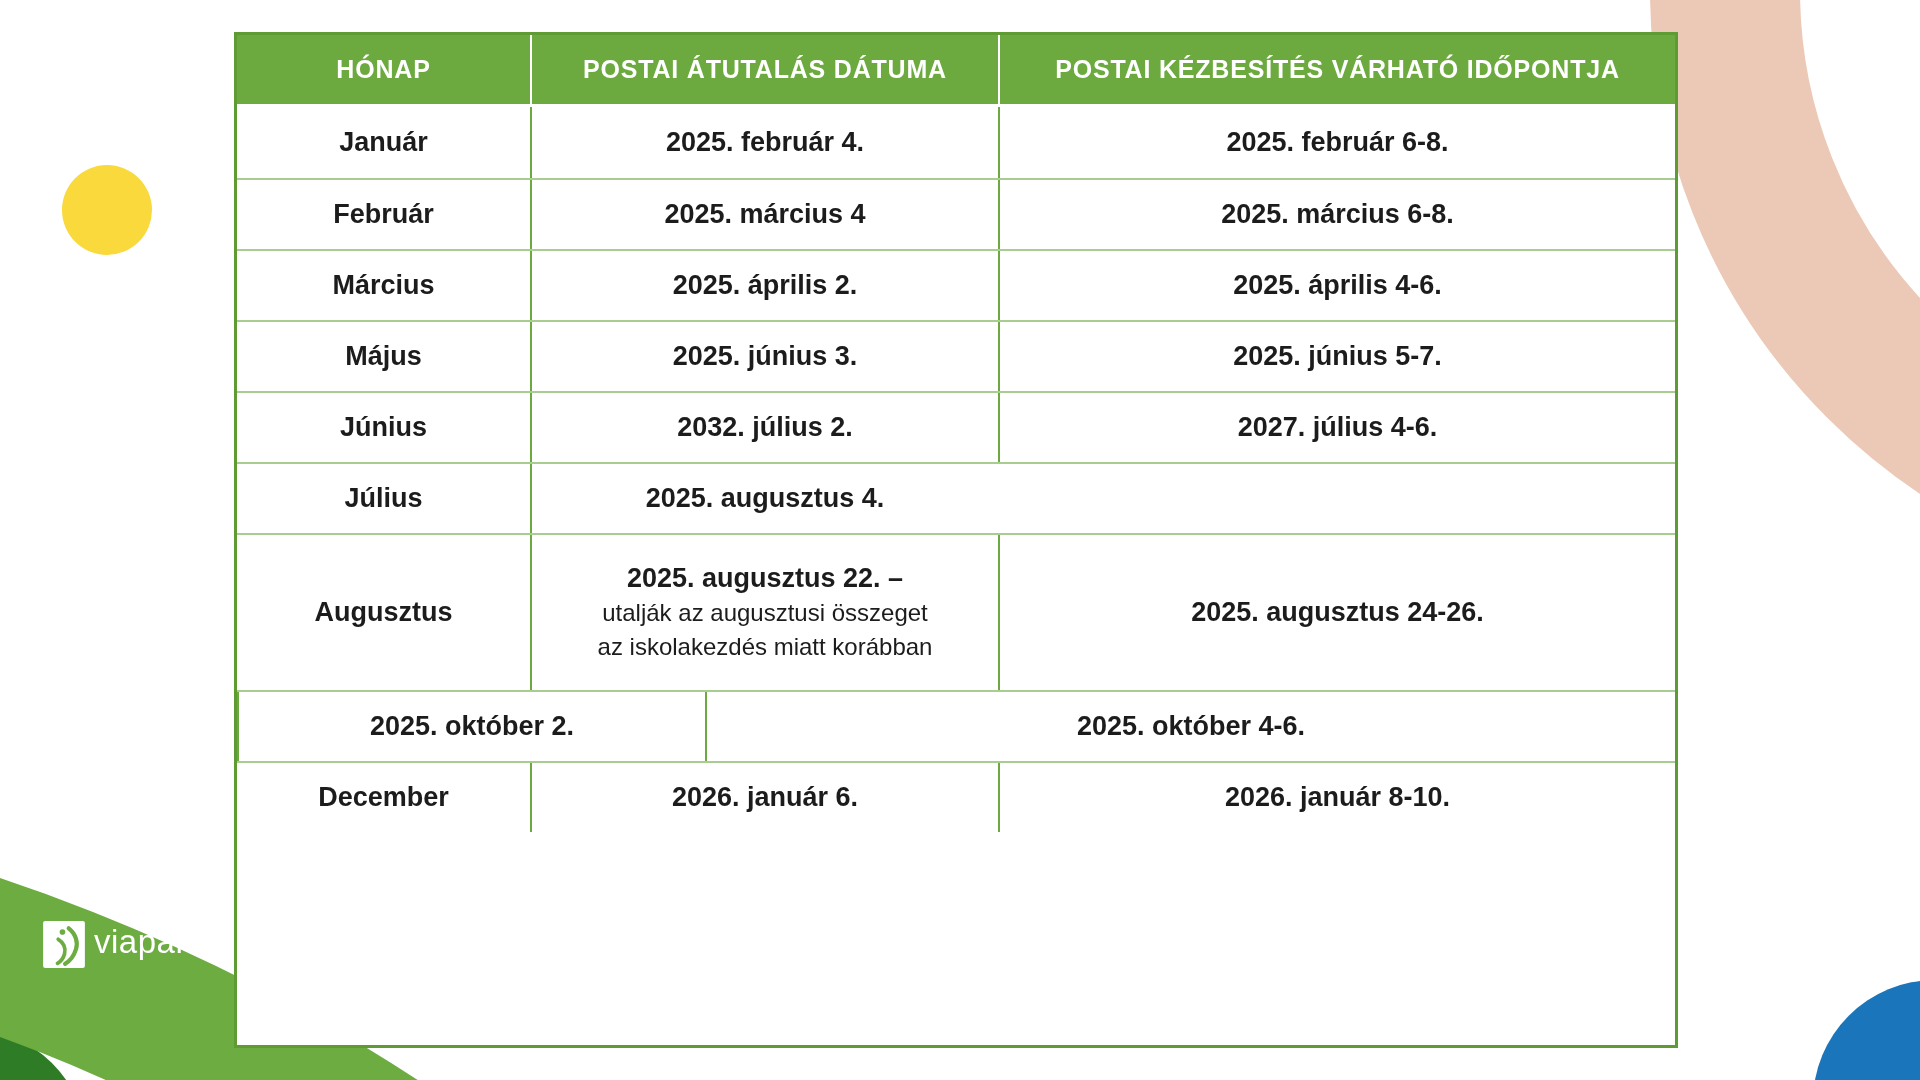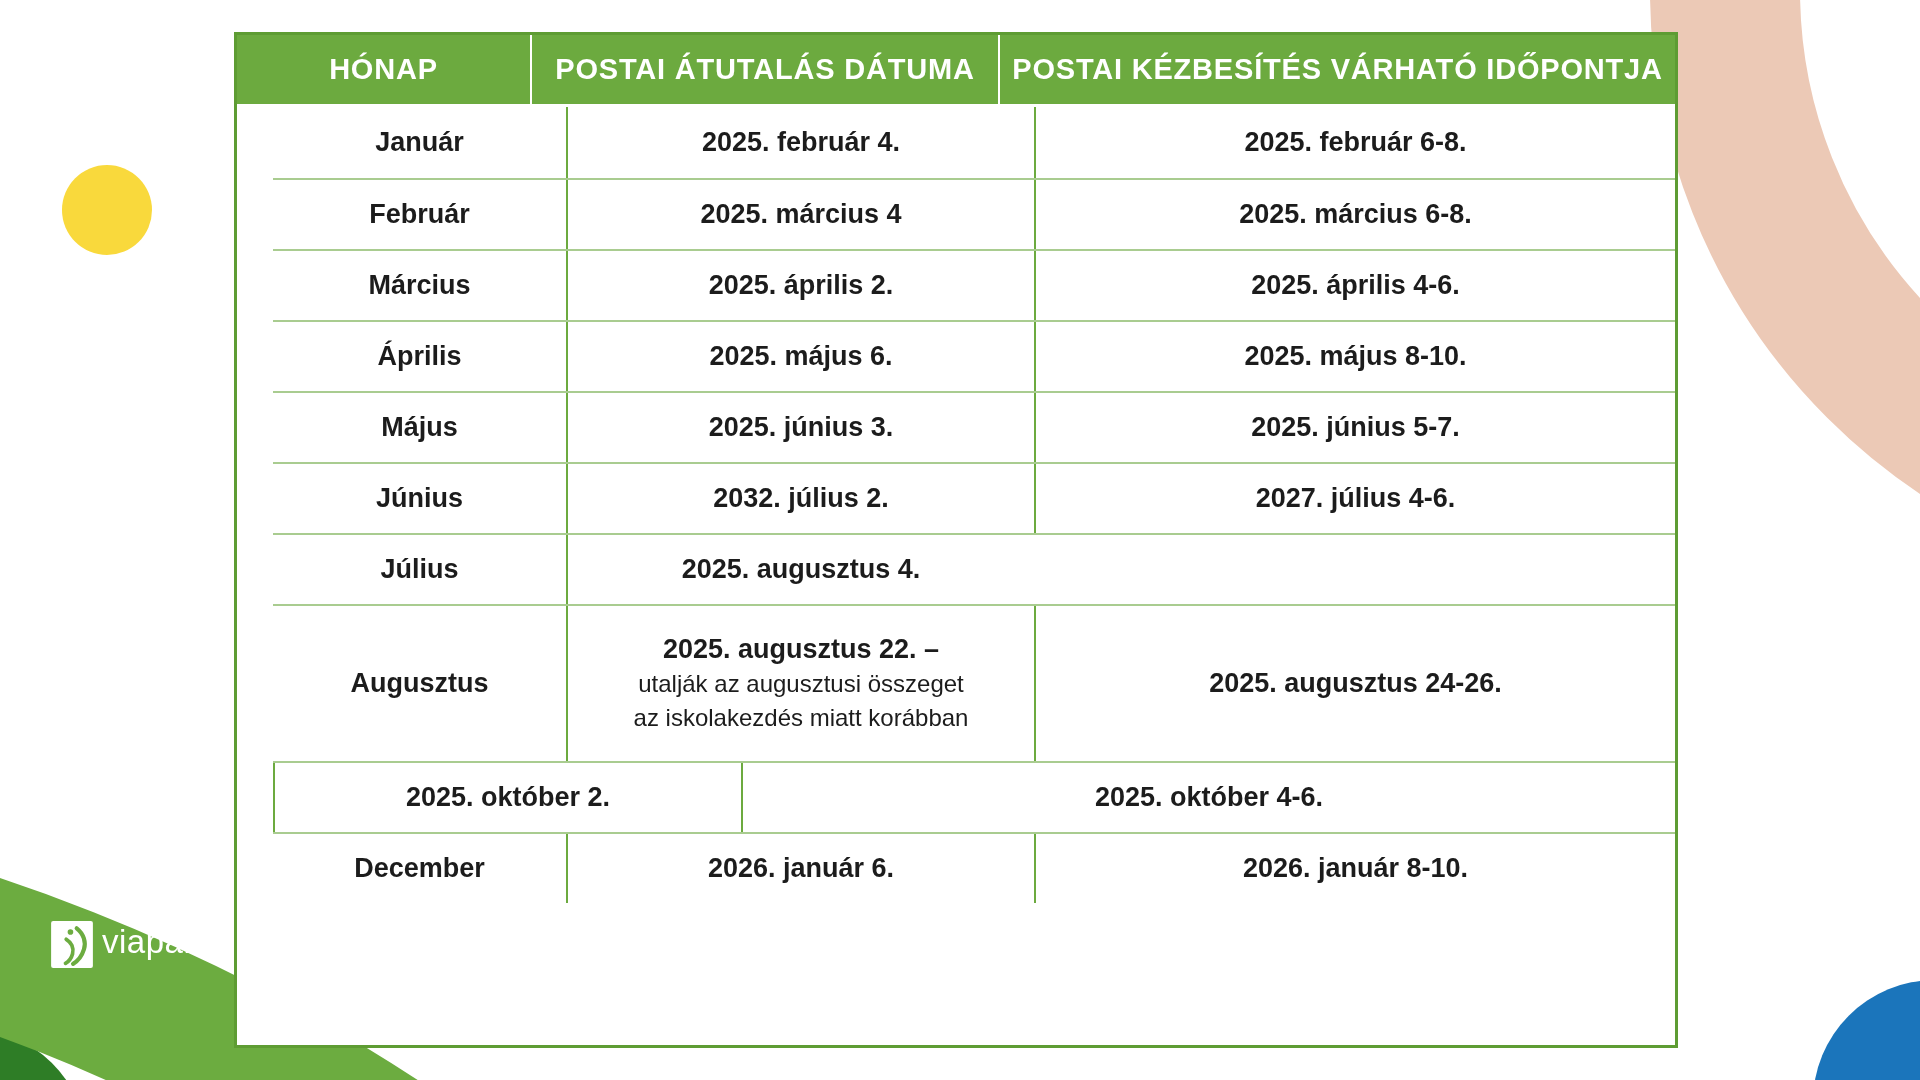--- a/index.html
+++ b/index.html
@@ -4,40 +4,40 @@
 <style>
   html,body { margin:0; padding:0; background:#ffffff; }
   .stage {
     position:relative; width:1920px; height:1080px; overflow:hidden;
     background:#ffffff;
     font-family:"Liberation Sans","DejaVu Sans",sans-serif;
   }
   .decor { position:absolute; left:0; top:0; width:1920px; height:1080px; display:block; }
 
   
-  .logo { position:absolute; left:43px; top:921px; display:flex; align-items:center; gap:9px;margin-left:8px; }
+  .logo { position:absolute; left:43px; top:921px; display:flex; align-items:center; gap:9px; }
   .logo-icon { width:42px; height:47px; display:block; }
   .logo-text { color:#ffffff; font-size:33px; font-weight:400; letter-spacing:0.5px; line-height:1; padding-bottom:6px; }
 
   
   .ptable {
     position:absolute; left:234px; top:32px; width:1444px; height:1016px;
     box-sizing:border-box; border:3px solid var(--border_green);
     background:#ffffff; display:flex; flex-direction:column;
   }
   .thead {
     display:flex; height:72px; box-sizing:border-box; flex:0 0 auto;
     background:var(--header_green); border-bottom:3px solid #ffffff;
   }
   .hcell {
     box-sizing:border-box; display:flex; align-items:center; justify-content:center;
-    color:#ffffff; font-weight:bold; font-size:29px; letter-spacing:0.8px; text-align:center;
+    color:#ffffff; font-weight:bold; font-size:25px; letter-spacing:0.8px; text-align:center;
   }
   .hcell + .hcell { border-left:2px solid #ffffff; }
-  .tbody { display:flex; flex-direction:column; flex:1 1 auto;padding-left:36px; }
+  .tbody { display:flex; flex-direction:column; flex:1 1 auto; }
   .trow {
     display:flex; height:71px; box-sizing:border-box; flex:0 0 auto; background:#ffffff;
   }
   .trow + .trow { border-top:2px solid var(--row_line); }
   .trow.tall { height:157px; }
   .cell {
     box-sizing:border-box; display:flex; flex-direction:column;
     align-items:center; justify-content:center; text-align:center;
     color:var(--text_dark); font-size:27px; font-weight:bold; line-height:1.3;
   }
@@ -93,27 +93,20 @@
           <div class="cell c3">2025. március 6-8.</div>
         </div>
         <div class="trow">
           <div class="cell c1">Március</div>
           <div class="cell c2">
             <div class="dateline">2025. április 2.</div>
           </div>
           <div class="cell c3">2025. április 4-6.</div>
         </div>
         <div class="trow">
-          <div class="cell c1">Április</div>
-          <div class="cell c2">
-            <div class="dateline">2025. május 6.</div>
-          </div>
-          <div class="cell c3">2025. május 8-10.</div>
-        </div>
-        <div class="trow">
           <div class="cell c1">Május</div>
           <div class="cell c2">
             <div class="dateline">2025. június 3.</div>
           </div>
           <div class="cell c3">2025. június 5-7.</div>
         </div>
         <div class="trow">
           <div class="cell c1">Június</div>
           <div class="cell c2">
             <div class="dateline">2032. július 2.</div>

